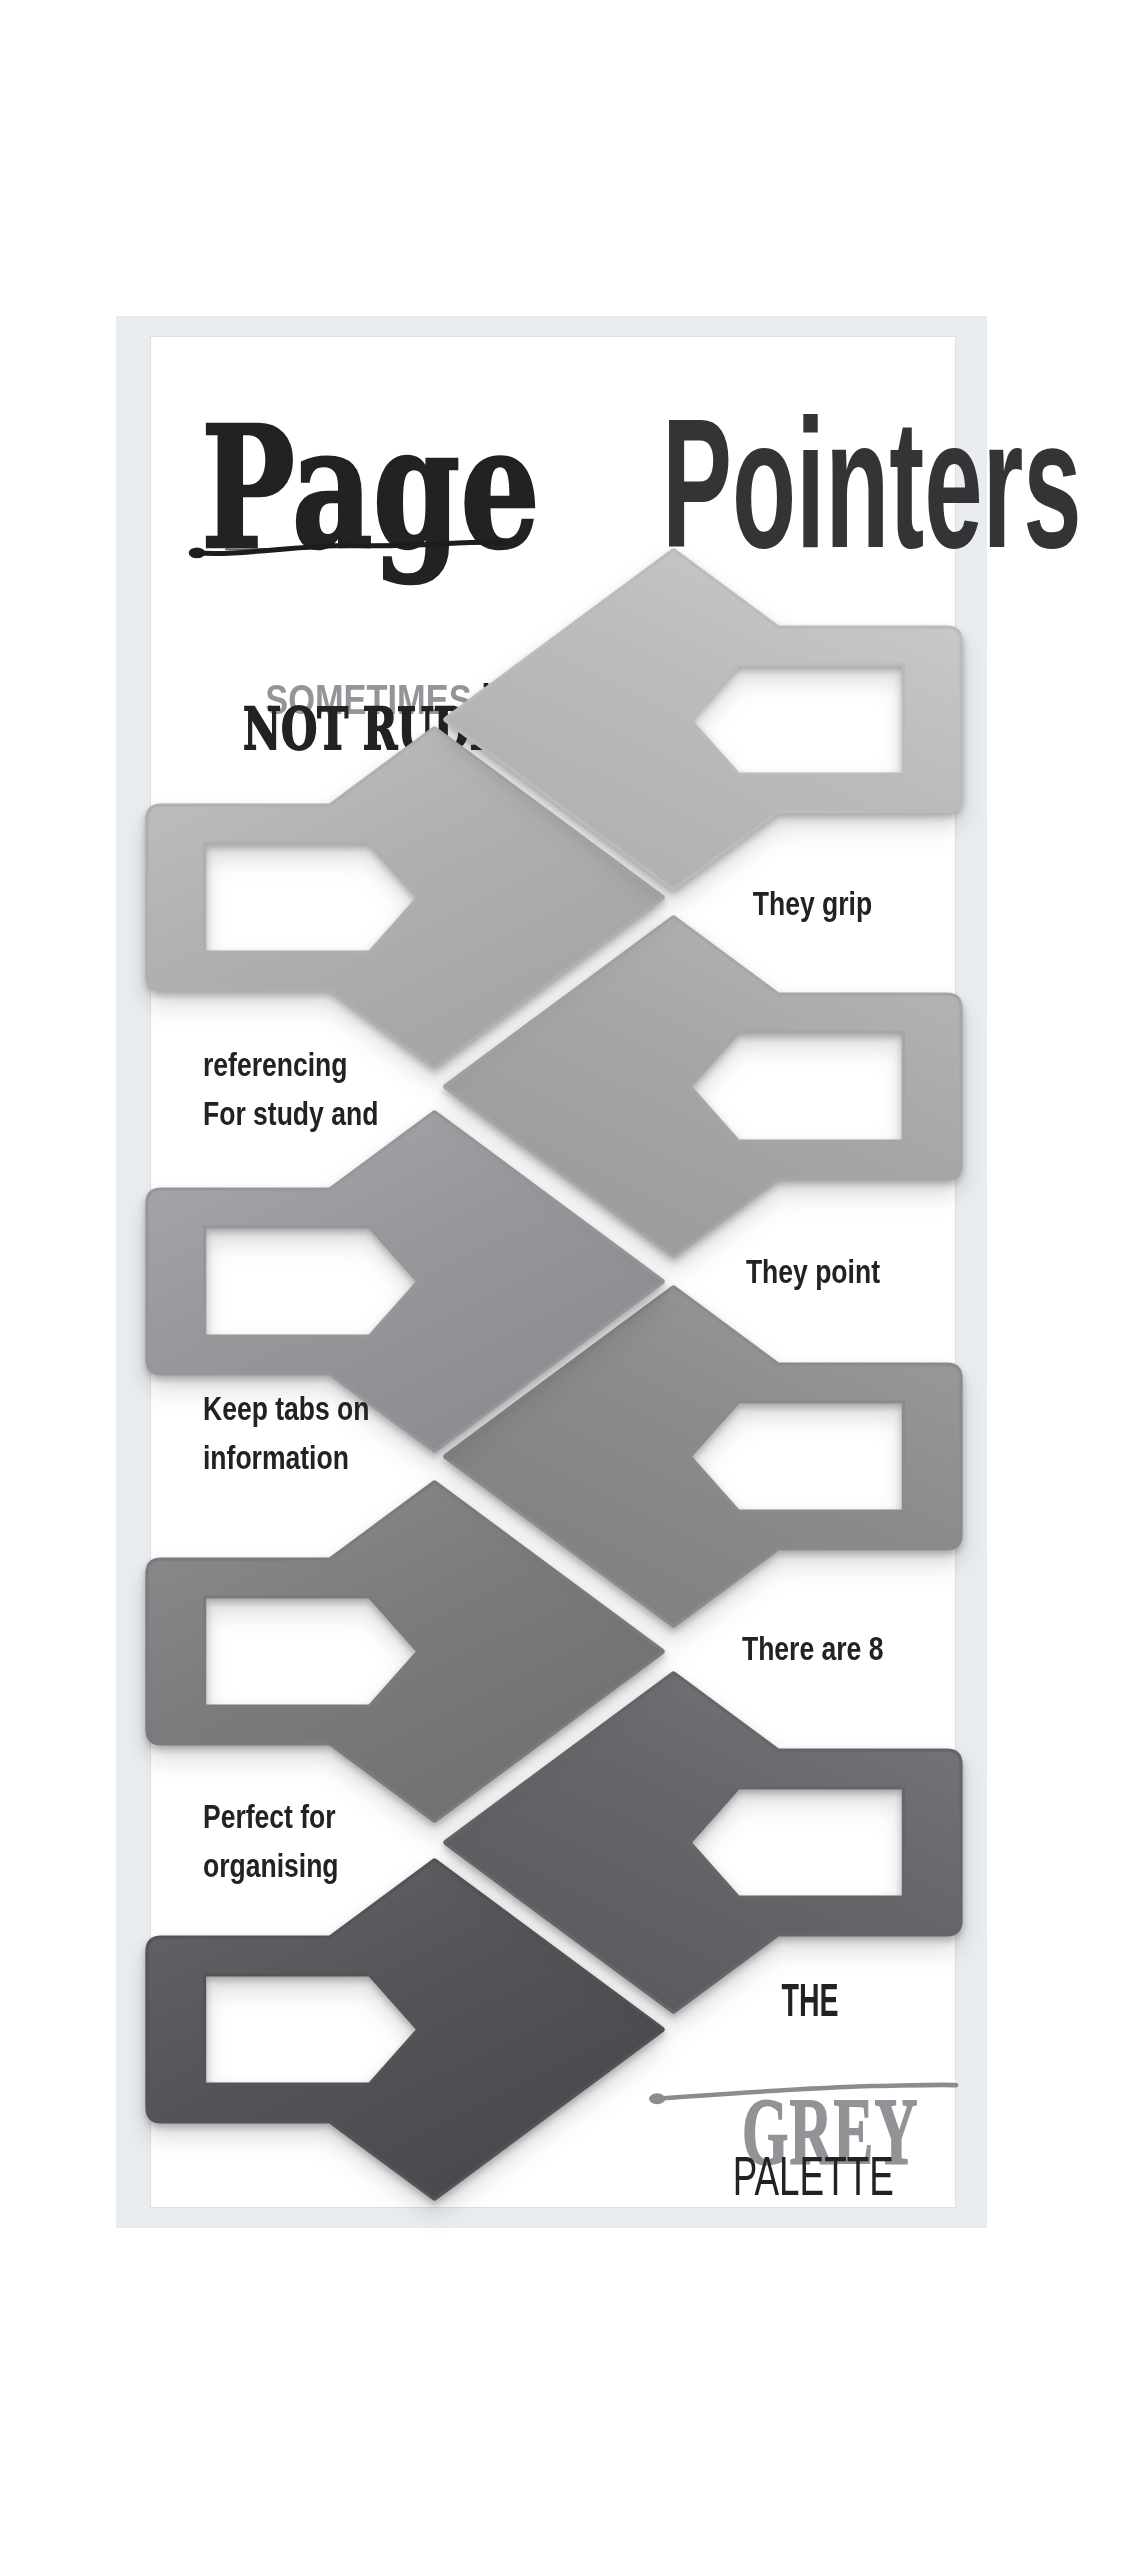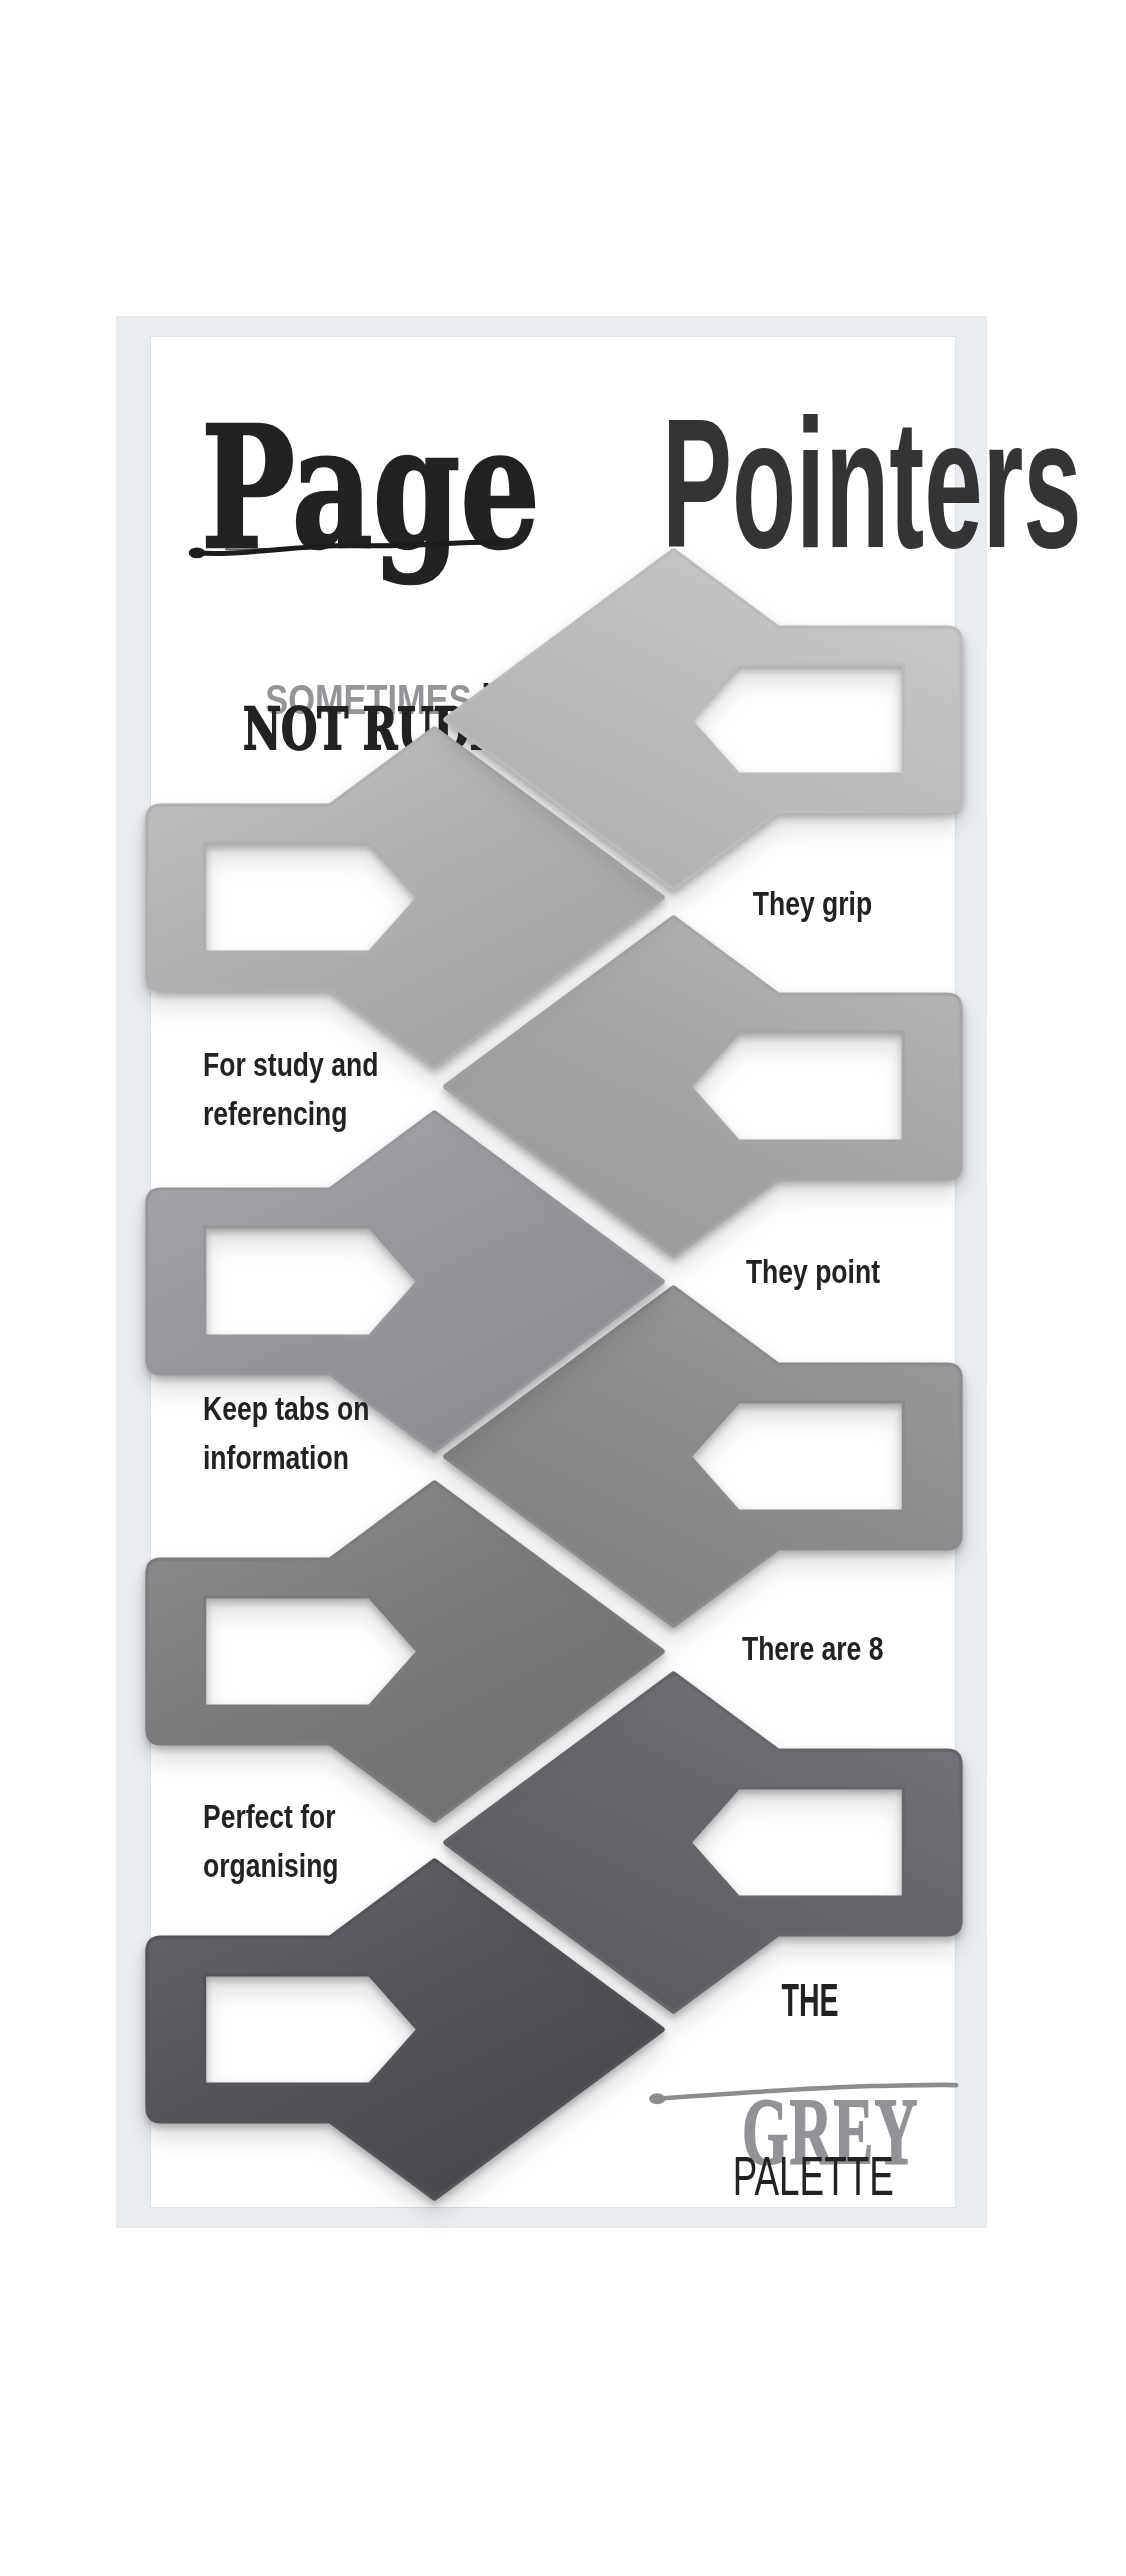--- a/index.html
+++ b/index.html
@@ -165,21 +165,21 @@
   <span class="condense" style="transform:scaleX(.73);">NOT RUDE</span>
 </div>
 <div class="tag-line t3">
   <span class="condense" style="transform:scaleX(.8);">
     <span>to </span><span>POINT</span>
   </span>
 </div>
 
 <div id="labels-layer">
     <div class="label right" style="top: 879px;"><div><span class="condense" style="transform: scaleX(0.78);">They grip</span></div></div>
-    <div class="label left" style="top: 1040px;"><div><span class="condense" style="transform: scaleX(0.78);">For study and</span></div><div><span class="condense" style="transform: scaleX(0.78);">referencing</span></div></div>
+    <div class="label left" style="top: 1040px;"><div><span class="condense" style="transform: scaleX(0.78);">referencing</span></div><div><span class="condense" style="transform: scaleX(0.78);">For study and</span></div></div>
     <div class="label right" style="top: 1247px;"><div><span class="condense" style="transform: scaleX(0.78);">They point</span></div></div>
     <div class="label left" style="top: 1384px;"><div><span class="condense" style="transform: scaleX(0.78);">Keep tabs on</span></div><div><span class="condense" style="transform: scaleX(0.78);">information</span></div></div>
     <div class="label right" style="top: 1624px;"><div><span class="condense" style="transform: scaleX(0.78);">There are 8</span></div></div>
     <div class="label left" style="top: 1792px;"><div><span class="condense" style="transform: scaleX(0.78);">Perfect for</span></div><div><span class="condense" style="transform: scaleX(0.78);">organising</span></div></div>
   </div>
 
 <div class="footer-line f-the">
   <span class="condense" style="transform:scaleX(.62);">THE</span>
 </div>
 <div class="footer-line f-grey">

